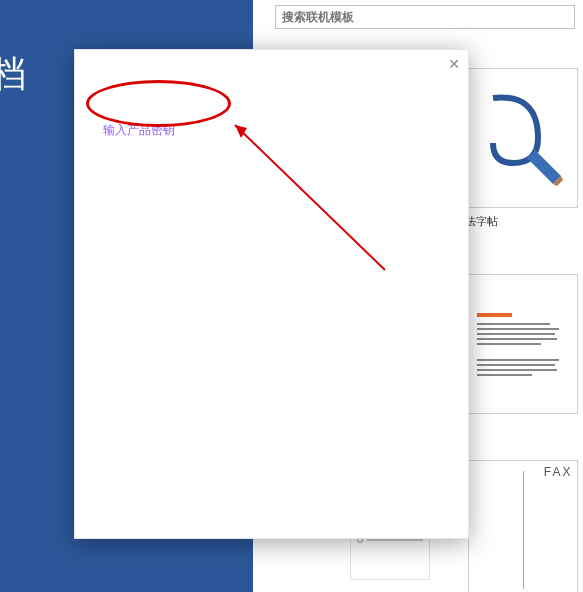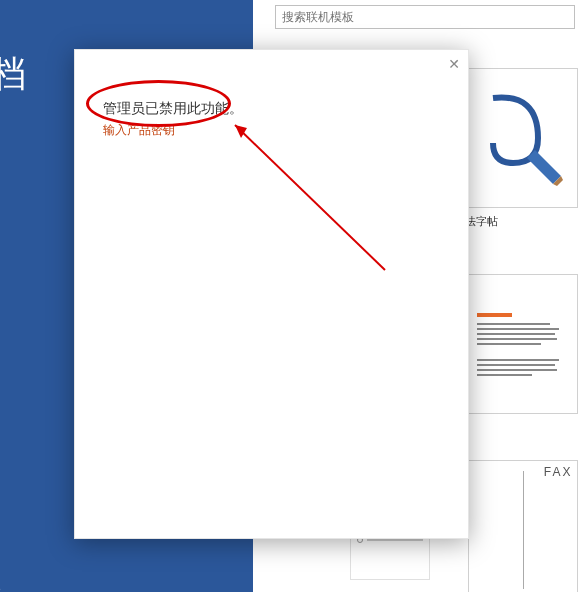--- a/index.html
+++ b/index.html
@@ -50,20 +50,21 @@
     .search-box {
       position: absolute;
       left: 275px;
       top: 5px;
       width: 300px;
       height: 24px;
       border: 1px solid #c0c0c0;
       font-size: 12px;
       padding: 2px 6px;
       color: #14532d;
+      font-weight: bold;
     }
     .template-tile {
       position: absolute;
       width: 115px;
     }
     .template-thumb {
       width: 110px;
       height: 140px;
       background: #fff;
       border: 1px solid #d0d0d0;
@@ -108,21 +109,21 @@
       left: 28px;
       top: 50px;
       font-size: 14px;
       color: #333;
     }
     .dialog-sub {
       position: absolute;
       left: 28px;
       top: 72px;
       font-size: 12px;
-      color: #c2410c;
+      color: #8b5cf6;
     }
     
     .anno-circle {
       position: absolute;
       left: 86px;
       top: 80px;
       width: 145px;
       height: 47px;
       border: 3px solid #d80000;
       border-radius: 50%;
@@ -230,21 +231,20 @@
       </div>
     <div class="row">
         <div class="circ"></div>
         <div class="ln"></div>
       </div>
   </div>
 </div>
 
 <div class="dialog">
   <div class="dialog-close">✕</div>
-  <div class="dialog-msg">管理员已禁用此功能。</div>
   <div class="dialog-sub">输入产品密钥</div>
 </div>
 
 <div class="anno-circle"></div>
 
 <svg class="anno-arrow" width="200" height="180">
   <line x1="180" y1="160" x2="30" y2="15" stroke="#d80000" stroke-width="2"></line>
   <polygon points="30,15 42,18 36,28" fill="#d80000"></polygon>
 </svg>
 

